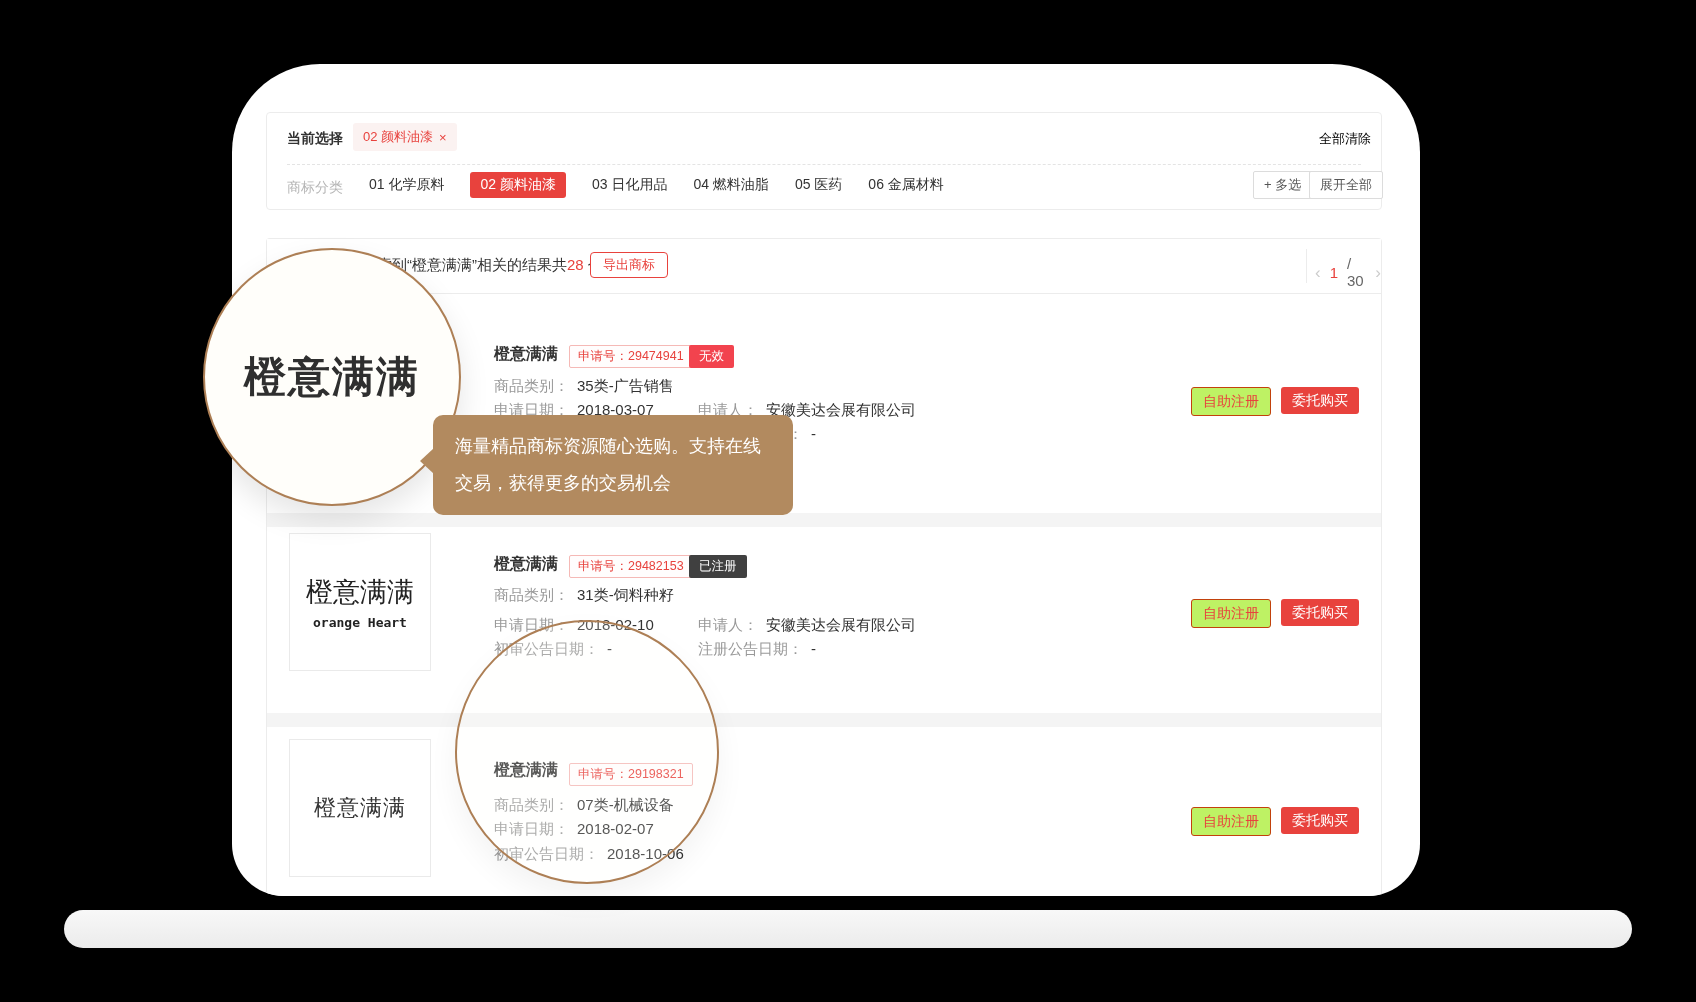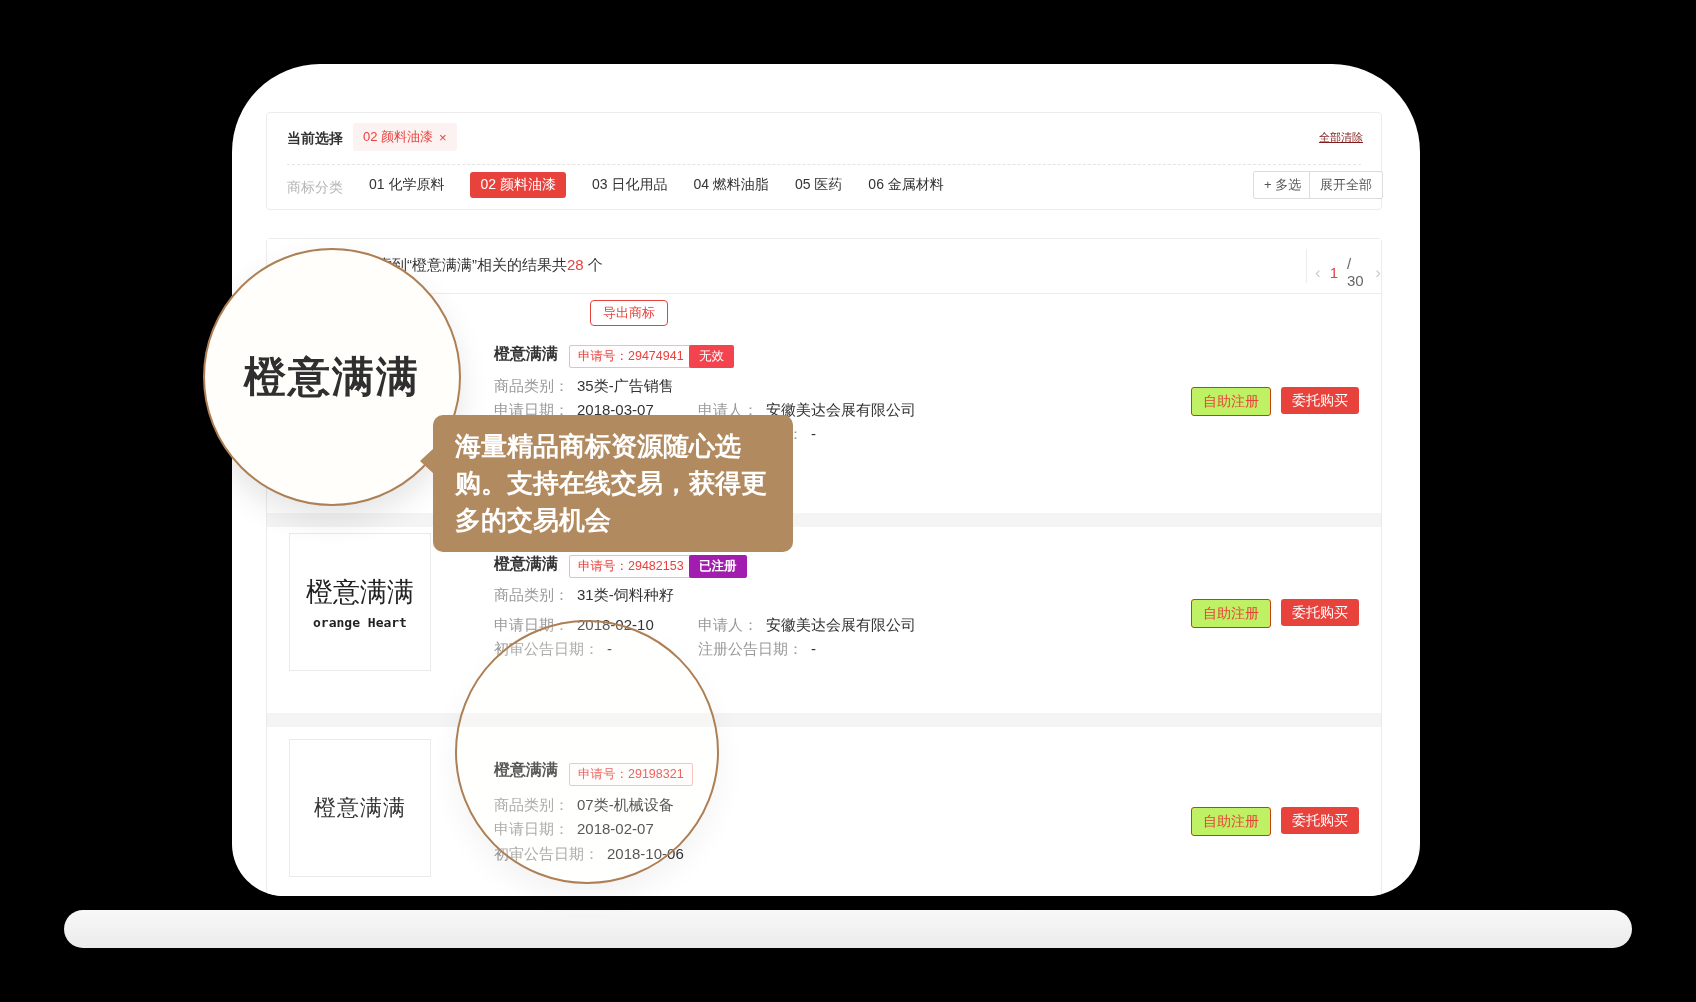--- a/index.html
+++ b/index.html
@@ -10,65 +10,65 @@
   .card{position:absolute;background:#fff;border:1px solid #ececec;border-radius:4px;}
   .filter-card{left:34px;top:48px;width:1114px;height:96px;}
   .results-card{left:34px;top:174px;width:1114px;height:659px;border-bottom:none;border-radius:4px 4px 0 0;}
   .abs{position:absolute;}
   .lbl{color:#999;}
   .val{color:#333;}
   .filter-label{left:20px;top:17px;font-size:14px;color:#333;font-weight:600;}
   .sel-tag{left:86px;top:10px;background:#fbf2f1;color:#e8423d;font-size:13px;
            padding:5px 10px;border-radius:3px;display:flex;gap:6px;align-items:center;}
   .sel-tag .x{cursor:pointer;}
-  .clear-all{left:1052px;top:17px;color:#7f1d1d;font-size:11px;cursor:pointer;text-decoration:underline;}
+  .clear-all{left:1052px;top:17px;color:#000000;font-size:13px;cursor:pointer;}
   .dashline{left:20px;top:51px;width:1074px;border-top:1px dashed #e4e4e4;height:0;}
   .cat-label{left:20px;top:66px;font-size:14px;color:#b5b5b5;}
   .cat-list{left:102px;top:58px;display:flex;gap:26px;align-items:center;height:28px;}
   .cat-item{font-size:14px;color:#333;cursor:pointer;white-space:nowrap;}
   .cat-item.active{background:#e8423d;color:#fff;padding:4px 10px;border-radius:3px;}
   .mini-btn{top:58px;border:1px solid #dcdcdc;color:#555;font-size:13px;padding:4px 10px;
             border-radius:2px;background:#fff;cursor:pointer;white-space:nowrap;}
   .header-row{position:absolute;left:0;top:0;right:0;height:54px;border-bottom:1px solid #ececec;background:#fff;}
   .summary{left:20px;top:17px;font-size:15px;color:#333;white-space:nowrap;}
   .summary .cnt{color:#e8423d;}
   .export-btn{left:323px;top:13px;border:1px solid #e8423d;color:#e8423d;font-size:13px;
-              padding:3px 12px;border-radius:4px;background:#fff;cursor:pointer;white-space:nowrap;margin-top:48px;}
+              padding:3px 12px;border-radius:4px;background:#fff;cursor:pointer;white-space:nowrap;}
   .note{left:402px;top:19px;font-size:13px;color:#9b9b9b;white-space:nowrap;}
   .note .lk{color:#3e8fd8;cursor:pointer;}
   .pag-div{left:1039px;top:10px;height:34px;border-left:1px solid #ececec;width:0;}
   .pagination{left:1048px;top:16px;font-size:15px;color:#666;display:flex;gap:9px;align-items:center;}
   .pagination .chev{color:#ccc;cursor:pointer;font-size:17px;line-height:15px;}
   .pagination .cur{color:#e8423d;}
   .gap-strip{left:0;width:1114px;height:14px;background:#f4f4f4;}
   .mark-box{width:140px;border:1px solid #eaeaea;background:#fff;display:flex;flex-direction:column;
             align-items:center;justify-content:center;}
   .mark-main{color:#333;letter-spacing:1px;}
   .mark-serif{font-family:"DejaVu Serif","Liberation Serif",serif;font-size:27px;color:#222;}
   .mark-sub{font-family:"DejaVu Sans Mono","Liberation Mono",monospace;font-size:13px;font-weight:bold;color:#222;margin-top:5px;}
   .r-name{font-size:16px;font-weight:bold;color:#333;white-space:nowrap;}
   .badge-appno{border:1px solid #f5b9b6;color:#e8423d;background:#fffdfd;font-size:12.5px;
                padding:2px 8px;border-radius:2px;white-space:nowrap;}
   .badge-status{color:#fff;font-size:12.5px;padding:3px 10px;border-radius:2px;white-space:nowrap;}
   .st-invalid{background:#f2434e;}
-  .st-registered{background:#a21caf;font-weight:bold;}
+  .st-registered{background:#404040;}
   .dline{font-size:15px;white-space:nowrap;}
   .dline .lbl{margin-right:8px;}
   .row-btn{width:78px;height:27px;font-size:14px;border-radius:3px;display:flex;align-items:center;
            justify-content:center;cursor:pointer;white-space:nowrap;}
   .btn-outline{border:1px solid #c2410c;color:#e8423d;background:#bef264;}
   .btn-solid{background:#e8423d;color:#fff;}
   .lens{position:absolute;border-radius:50%;border:2px solid #ad7f55;z-index:5;}
   .lens-1{left:203px;top:248px;width:254px;height:254px;background:#fffefa;
           box-shadow:0 14px 30px rgba(0,0,0,0.10);display:flex;align-items:center;justify-content:center;
           font-size:42px;font-weight:bold;color:#2f2f2f;letter-spacing:2px;}
   .lens-2{left:455px;top:620px;width:260px;height:260px;background:rgba(255,255,252,0.18);
           box-shadow:0 14px 30px rgba(0,0,0,0.05);}
   .tooltip{position:absolute;background:#b28a5f;color:#fff;border-radius:10px;padding:13px 22px;
-           font-size:26px;line-height:37px;z-index:6;word-break:break-all;font-weight:bold;}
+           font-size:18px;line-height:37px;z-index:6;word-break:break-all;}
   .tooltip-1{left:433px;top:415px;width:316px;}
   .tooltip-2{left:677px;top:752px;width:330px;}
   .tip-arrow{position:absolute;left:-13px;width:0;height:0;border-top:13px solid transparent;
              border-bottom:13px solid transparent;border-right:14px solid #b28a5f;}
   .base-bar{position:absolute;left:64px;top:910px;width:1568px;height:38px;border-radius:19px;
             background:linear-gradient(#f8f8f8,#ebebeb);z-index:0;}
 </style>
 </head>
 <body>
 

